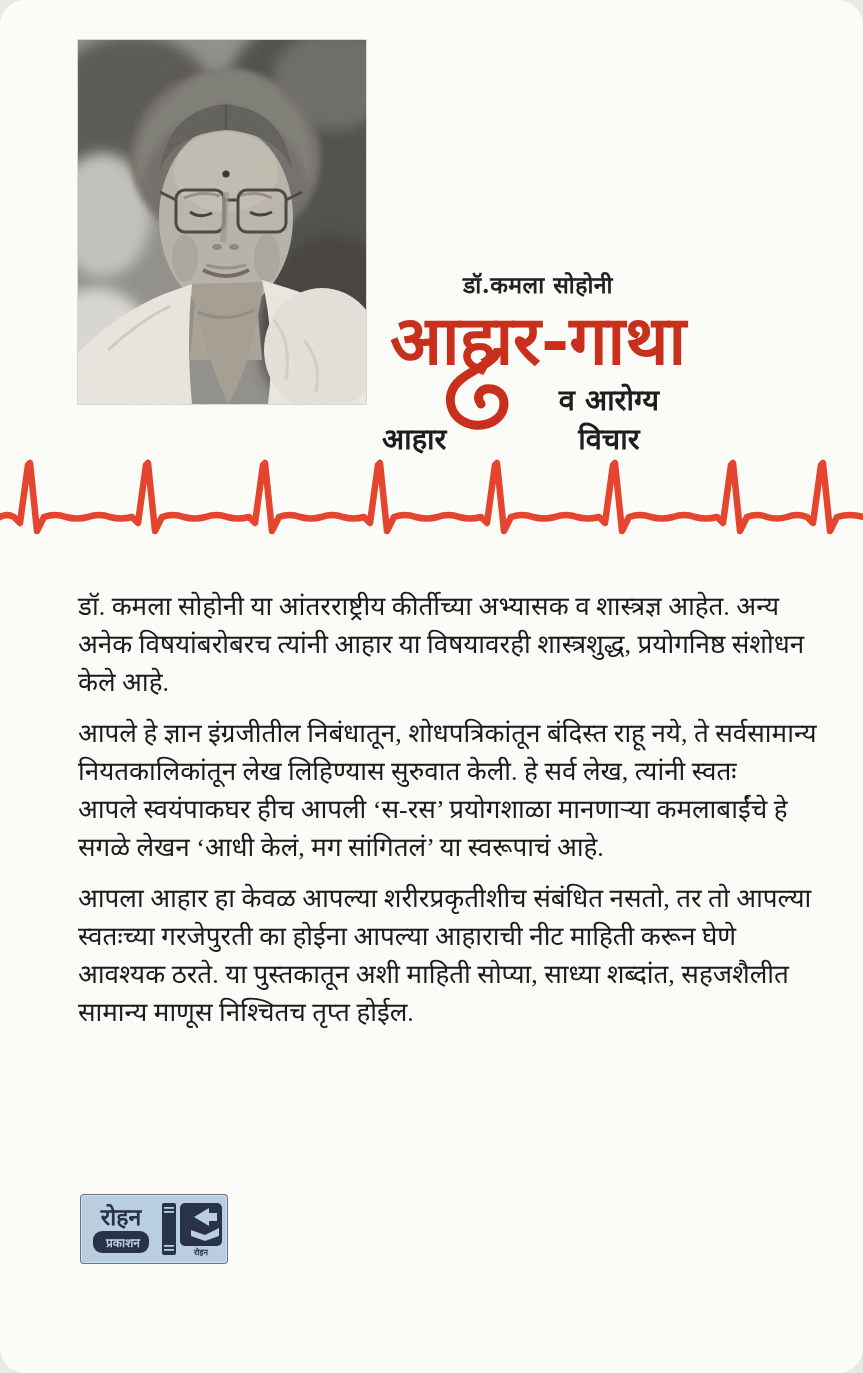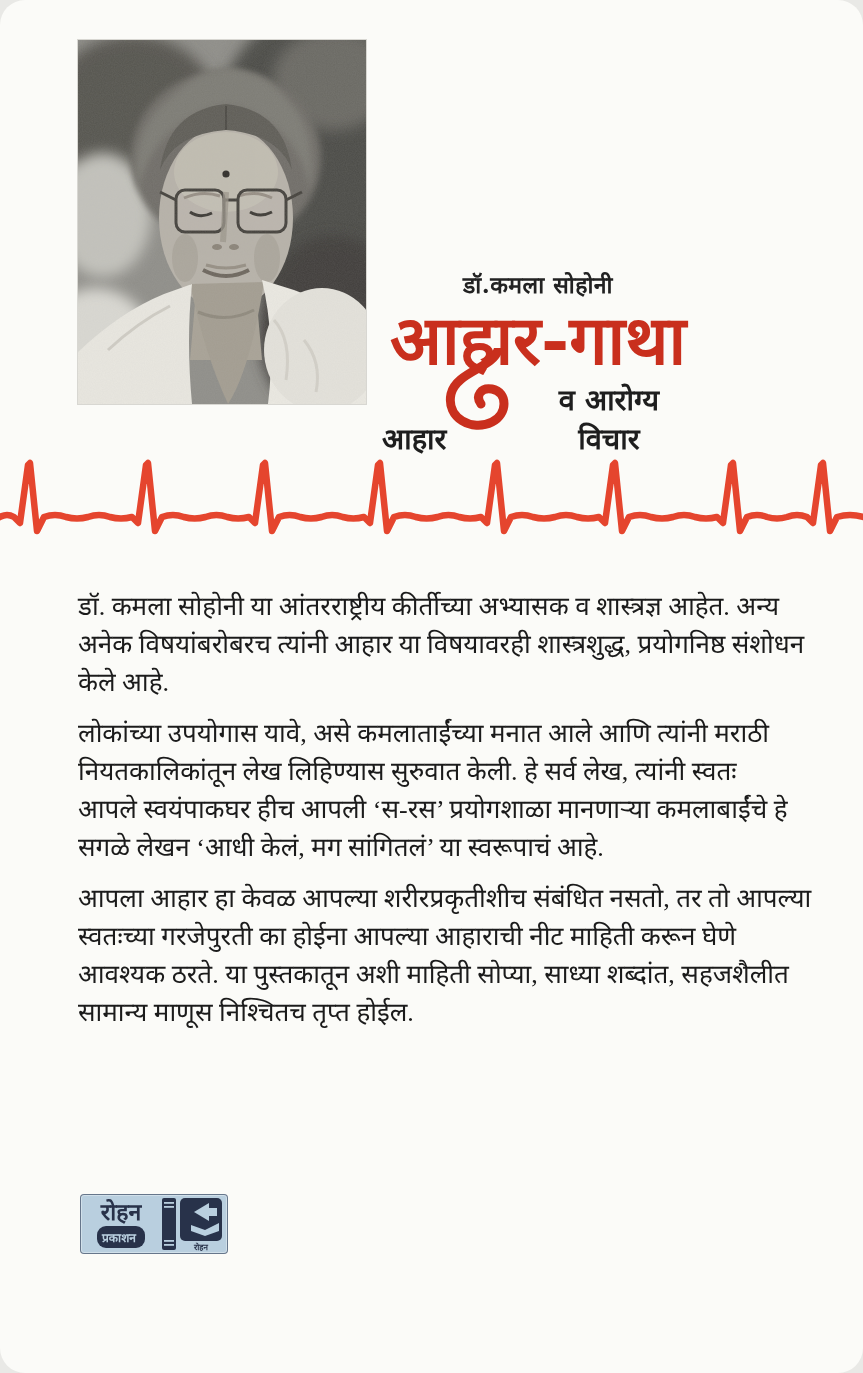--- a/index.html
+++ b/index.html
@@ -66,35 +66,35 @@
     font-family:Liberation Serif, serif;
     margin-top:41px;
   }
   .blurb .para{margin:0 0 13px 0;}
   .blurb .line{
     font-size:26px;line-height:38px;white-space:nowrap;
   }
 
   
   .logo{
-    position:absolute;left:80px;top:1194px;width:148px;height:60px;
+    position:absolute;left:80px;top:1194px;width:148px;height:70px;
     background:var(--logo_blue);
     border:1px solid rgba(35,45,70,.55);
     border-radius:4px;
     box-shadow:inset 0 0 0 1px rgba(255,255,255,.35);
     display:flex;align-items:center;gap:4px;padding:3px 4px;box-sizing:border-box;
   }
   .logo-left{flex:1;display:flex;flex-direction:column;align-items:center;}
   .logo-name{
     font-size:23px;line-height:24px;font-weight:bold;color:var(--logo_dark);
     font-family:"DejaVu Serif",serif;
   }
   .logo-pill{
     margin-top:2px;background:var(--logo_dark);border-radius:9px;
-    padding:1px 9px 2px 5px;
+    padding:1px 9px 2px 13px;
   }
   .logo-pill span{
     font-size:12px;font-weight:bold;color:var(--logo_blue);
     font-family:"DejaVu Serif",serif;
   }
   .logo-emblem{width:62px;height:54px;flex:none;}
 </style>
 </head>
 <body>
 
@@ -192,21 +192,21 @@
     </svg>
   </div>
 
   <div class="blurb">
     <div class="para">
       <div class="line">डॉ. कमला सोहोनी या आंतरराष्ट्रीय कीर्तीच्या अभ्यासक व शास्त्रज्ञ आहेत. अन्य</div>
       <div class="line">अनेक विषयांबरोबरच त्यांनी आहार या विषयावरही शास्त्रशुद्ध, प्रयोगनिष्ठ संशोधन</div>
       <div class="line">केले आहे.</div>
     </div>
     <div class="para">
-      <div class="line">लोकांच्या उपयोगास यावे, असे कमलाताईंच्या मनात आले आणि त्यांनी मराठी</div>
+      <div class="line">आपले हे ज्ञान इंग्रजीतील निबंधातून, शोधपत्रिकांतून बंदिस्त राहू नये, ते सर्वसामान्य</div>
       <div class="line">नियतकालिकांतून लेख लिहिण्यास सुरुवात केली. हे सर्व लेख, त्यांनी स्वतः</div>
       <div class="line">आपले स्वयंपाकघर हीच आपली ‘स-रस’ प्रयोगशाळा मानणाऱ्या कमलाबाईंचे हे</div>
       <div class="line">सगळे लेखन ‘आधी केलं, मग सांगितलं’ या स्वरूपाचं आहे.</div>
     </div>
     <div class="para">
       <div class="line">आपला आहार हा केवळ आपल्या शरीरप्रकृतीशीच संबंधित नसतो, तर तो आपल्या</div>
       <div class="line">स्वतःच्या गरजेपुरती का होईना आपल्या आहाराची नीट माहिती करून घेणे</div>
       <div class="line">आवश्यक ठरते. या पुस्तकातून अशी माहिती सोप्या, साध्या शब्दांत, सहजशैलीत</div>
       <div class="line">सामान्य माणूस निश्चितच तृप्त होईल.</div>
     </div>

